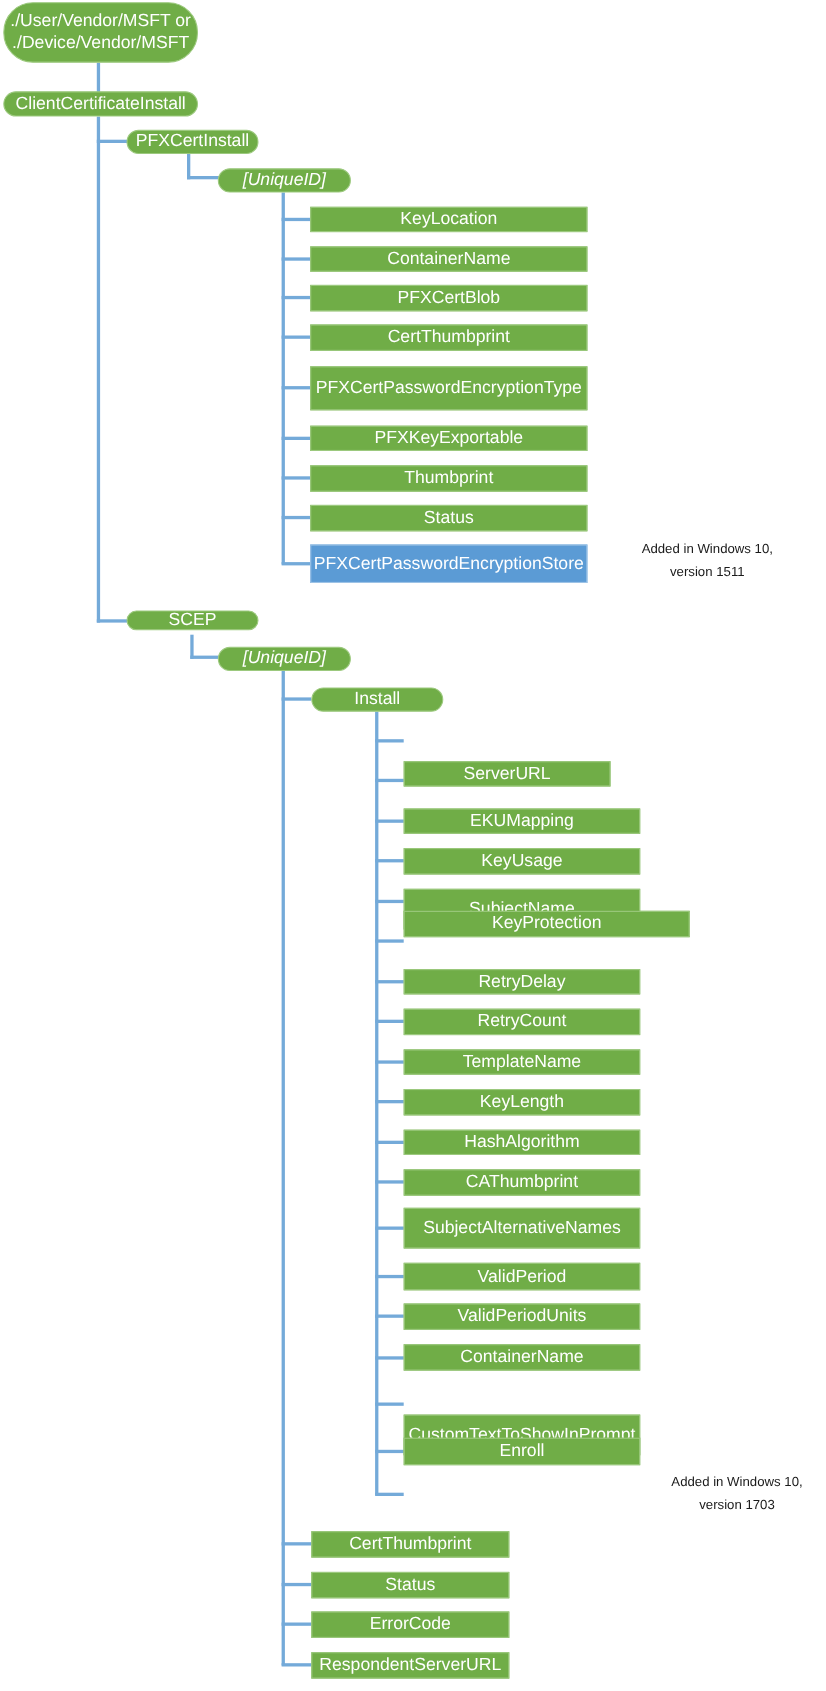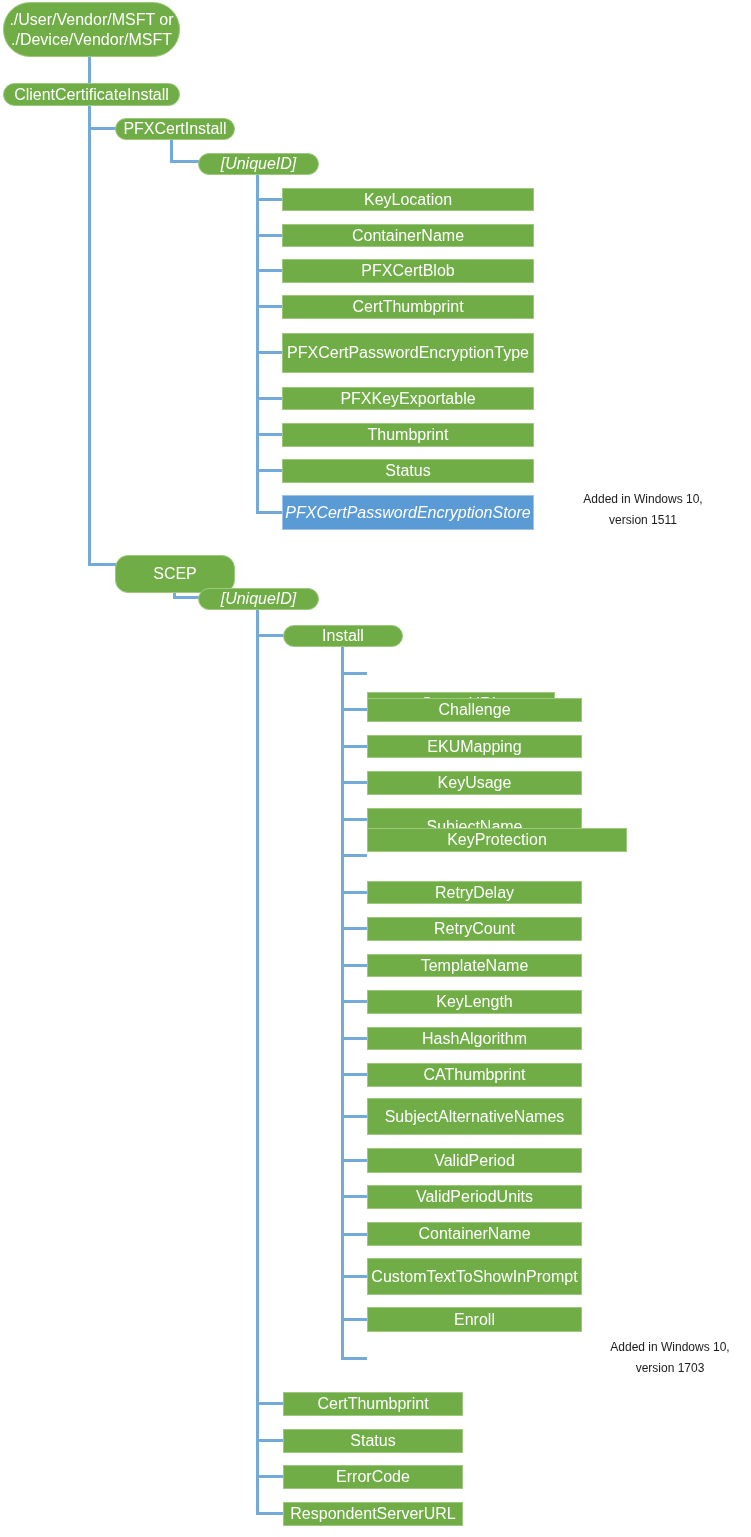--- a/index.html
+++ b/index.html
@@ -26,21 +26,21 @@
     box-sizing:border-box;
     color:var(--node-text);
     display:flex;align-items:center;justify-content:center;
     font-size:16px;
     text-align:center;
     white-space:pre-line;
     line-height:20px;
   }
   .pill{border-radius:13px;}
   .root-pill{border-radius:27px;}
-  .blue{background:var(--blue);border-color:var(--blue-border);font-style:italic;}
+  .blue{background:var(--blue);border-color:var(--blue-border);}
   .italic{font-style:italic;}
   .vline,.hline{position:absolute;background:var(--line);}
   .vline{width:3px;}
   .hline{height:3px;}
   .note{
     position:absolute;
     color:var(--note-text);
     font-size:12px;
     line-height:21px;
     text-align:center;
@@ -117,43 +117,42 @@
   <div class="node" style="left:282px;top:295px;width:252px;height:24px">CertThumbprint</div>
   <div class="node" style="left:282px;top:333px;width:252px;height:40px">PFXCertPasswordEncryptionType</div>
   <div class="node" style="left:282px;top:387px;width:252px;height:23px">PFXKeyExportable</div>
   <div class="node" style="left:282px;top:423px;width:252px;height:24px">Thumbprint</div>
   <div class="node" style="left:282px;top:459px;width:252px;height:24px">Status</div>
   <div class="node blue" style="left:282px;top:495px;width:252px;height:35px">PFXCertPasswordEncryptionStore</div>
 
   <div class="note" style="left:540px;top:489px;width:206px">Added in Windows 10,
 version 1511</div>
 
-  <div class="node pill" style="left:115px;top:555px;width:120px;height:38px">SCEP</div>
+  <div class="node pill" style="left:115px;top:555px;width:120px;height:18px">SCEP</div>
 
   <div class="node pill italic" style="left:198px;top:588px;width:121px;height:22px">[UniqueID]</div>
 
   <div class="node pill" style="left:283px;top:625px;width:120px;height:22px">Install</div>
 
   <div class="node" style="left:367px;top:692px;width:188px;height:23px">ServerURL</div>
-  <div class="node" style="left:367px;top:698px;width:215px;height:24px">Challenge</div>
   <div class="node" style="left:367px;top:735px;width:215px;height:23px">EKUMapping</div>
   <div class="node" style="left:367px;top:771px;width:215px;height:24px">KeyUsage</div>
   <div class="node" style="left:367px;top:808px;width:215px;height:37px">SubjectName</div>
   <div class="node" style="left:367px;top:828px;width:260px;height:24px">KeyProtection</div>
   <div class="node" style="left:367px;top:881px;width:215px;height:23px">RetryDelay</div>
   <div class="node" style="left:367px;top:917px;width:215px;height:24px">RetryCount</div>
   <div class="node" style="left:367px;top:954px;width:215px;height:23px">TemplateName</div>
   <div class="node" style="left:367px;top:990px;width:215px;height:24px">KeyLength</div>
   <div class="node" style="left:367px;top:1027px;width:215px;height:23px">HashAlgorithm</div>
   <div class="node" style="left:367px;top:1063px;width:215px;height:24px">CAThumbprint</div>
   <div class="node" style="left:367px;top:1098px;width:215px;height:37px">SubjectAlternativeNames</div>
   <div class="node" style="left:367px;top:1148px;width:215px;height:25px">ValidPeriod</div>
   <div class="node" style="left:367px;top:1185px;width:215px;height:24px">ValidPeriodUnits</div>
   <div class="node" style="left:367px;top:1222px;width:215px;height:24px">ContainerName</div>
-  <div class="node" style="left:367px;top:1258px;width:215px;height:37px">CustomTextToShowInPrompt</div>
+  <div class="node" style="left:367px;top:1286px;width:215px;height:37px">CustomTextToShowInPrompt</div>
   <div class="node" style="left:367px;top:1307px;width:215px;height:25px">Enroll</div>
 
   <div class="note" style="left:575px;top:1337px;width:190px">Added in Windows 10,
 version 1703</div>
 
   <div class="node" style="left:283px;top:1392px;width:180px;height:24px">CertThumbprint</div>
   <div class="node" style="left:283px;top:1429px;width:180px;height:24px">Status</div>
   <div class="node" style="left:283px;top:1465px;width:180px;height:24px">ErrorCode</div>
   <div class="node" style="left:283px;top:1502px;width:180px;height:24px">RespondentServerURL</div>
 

